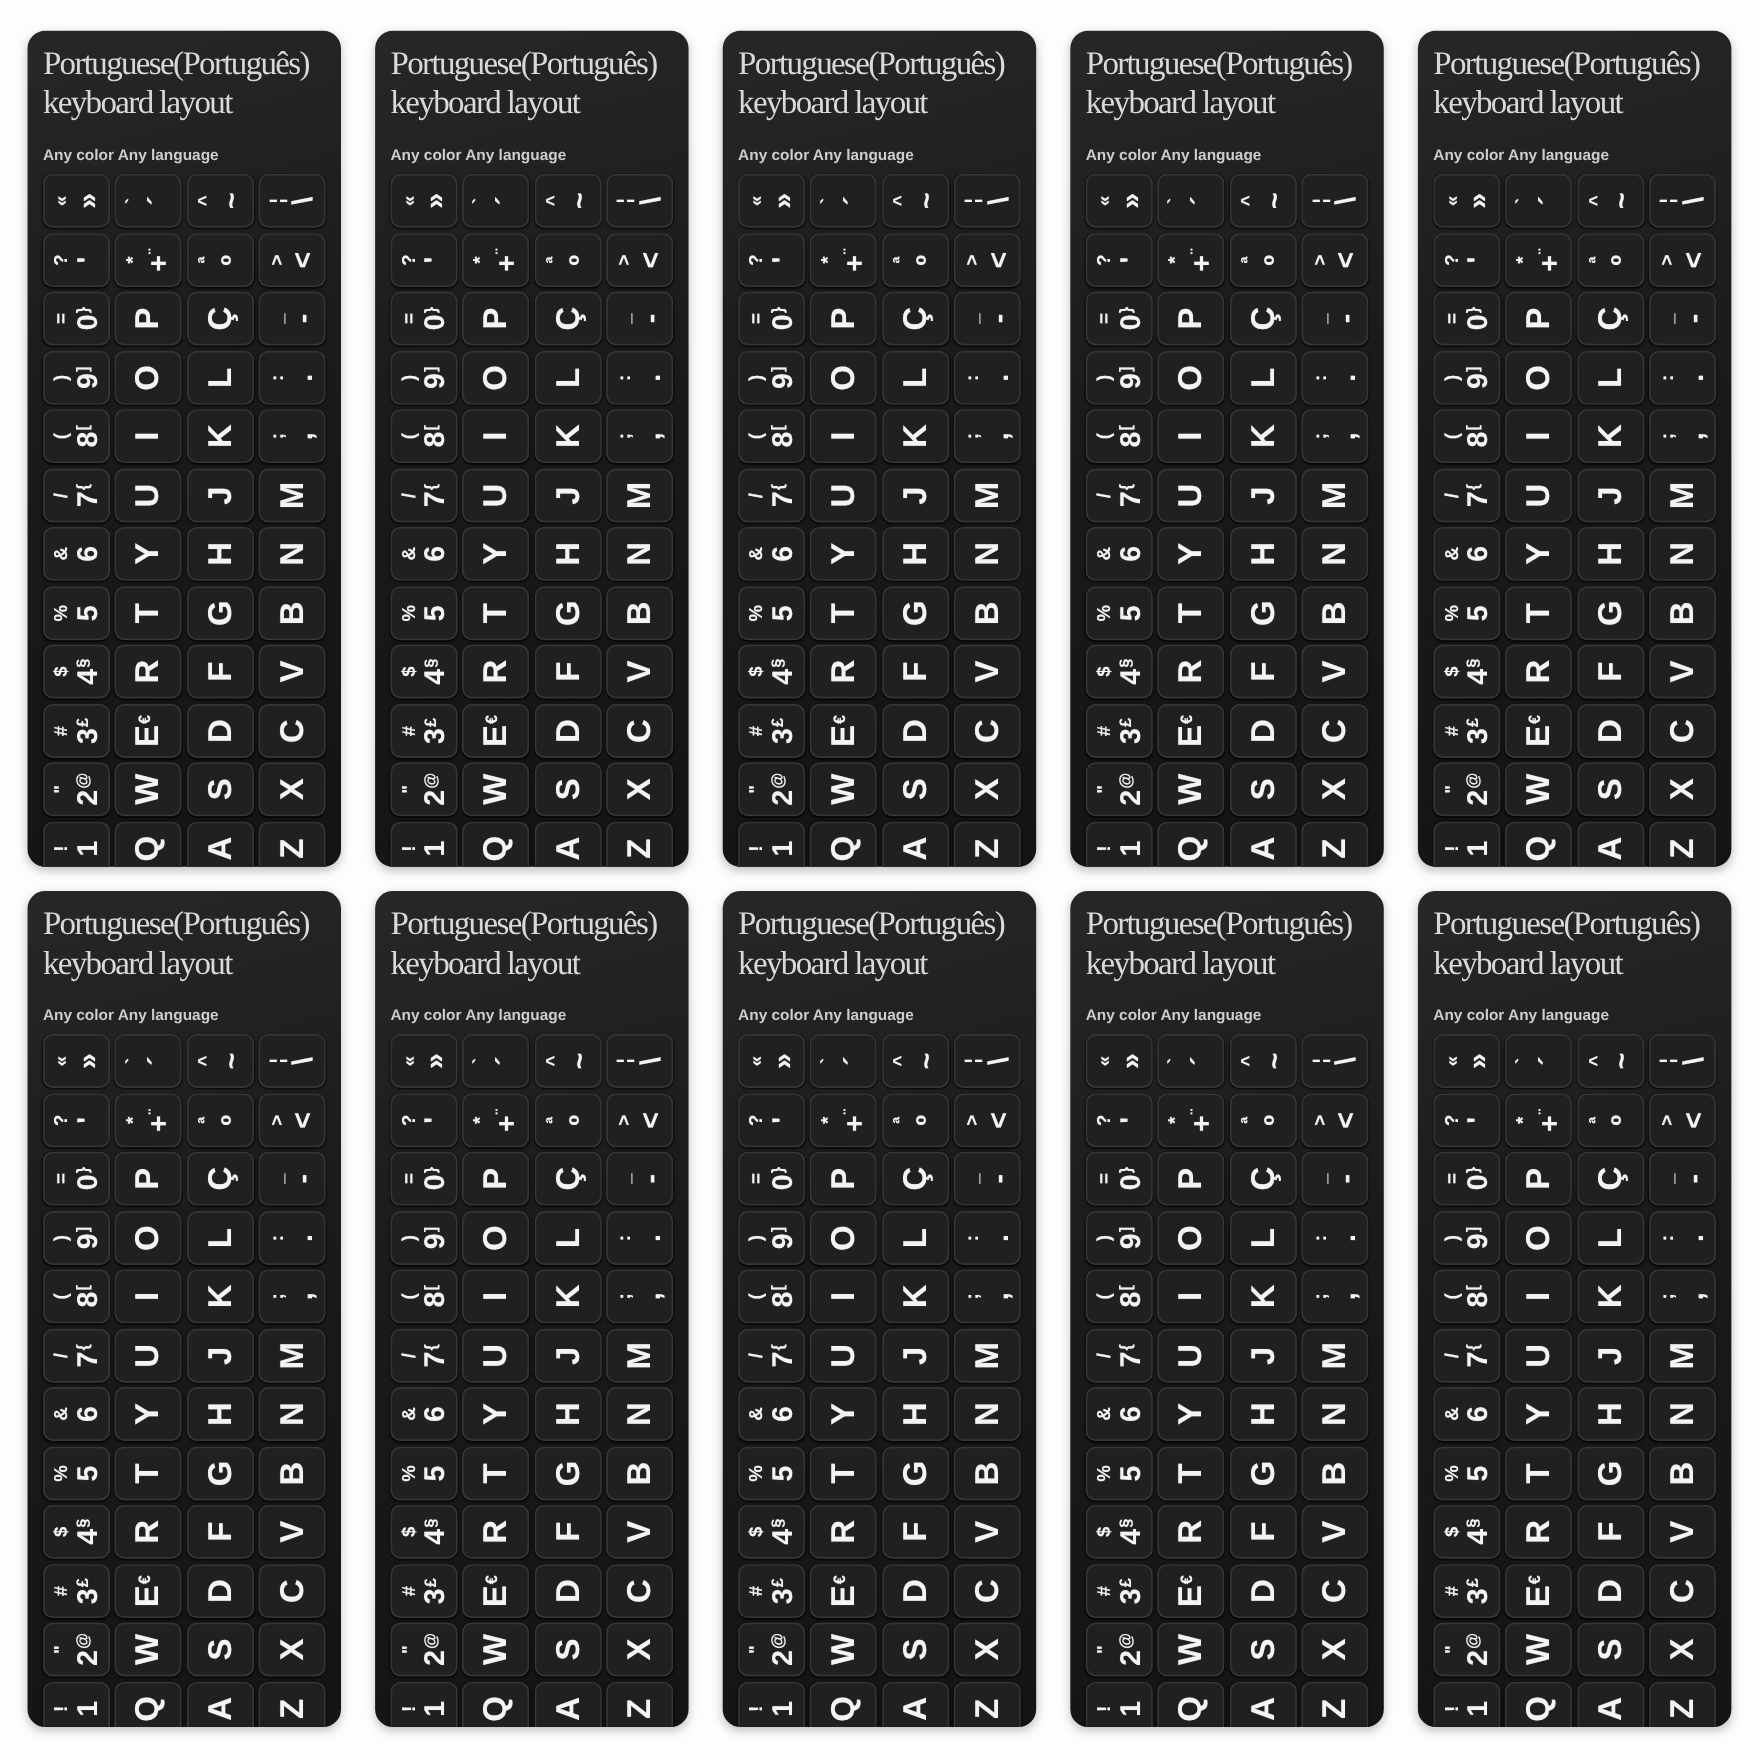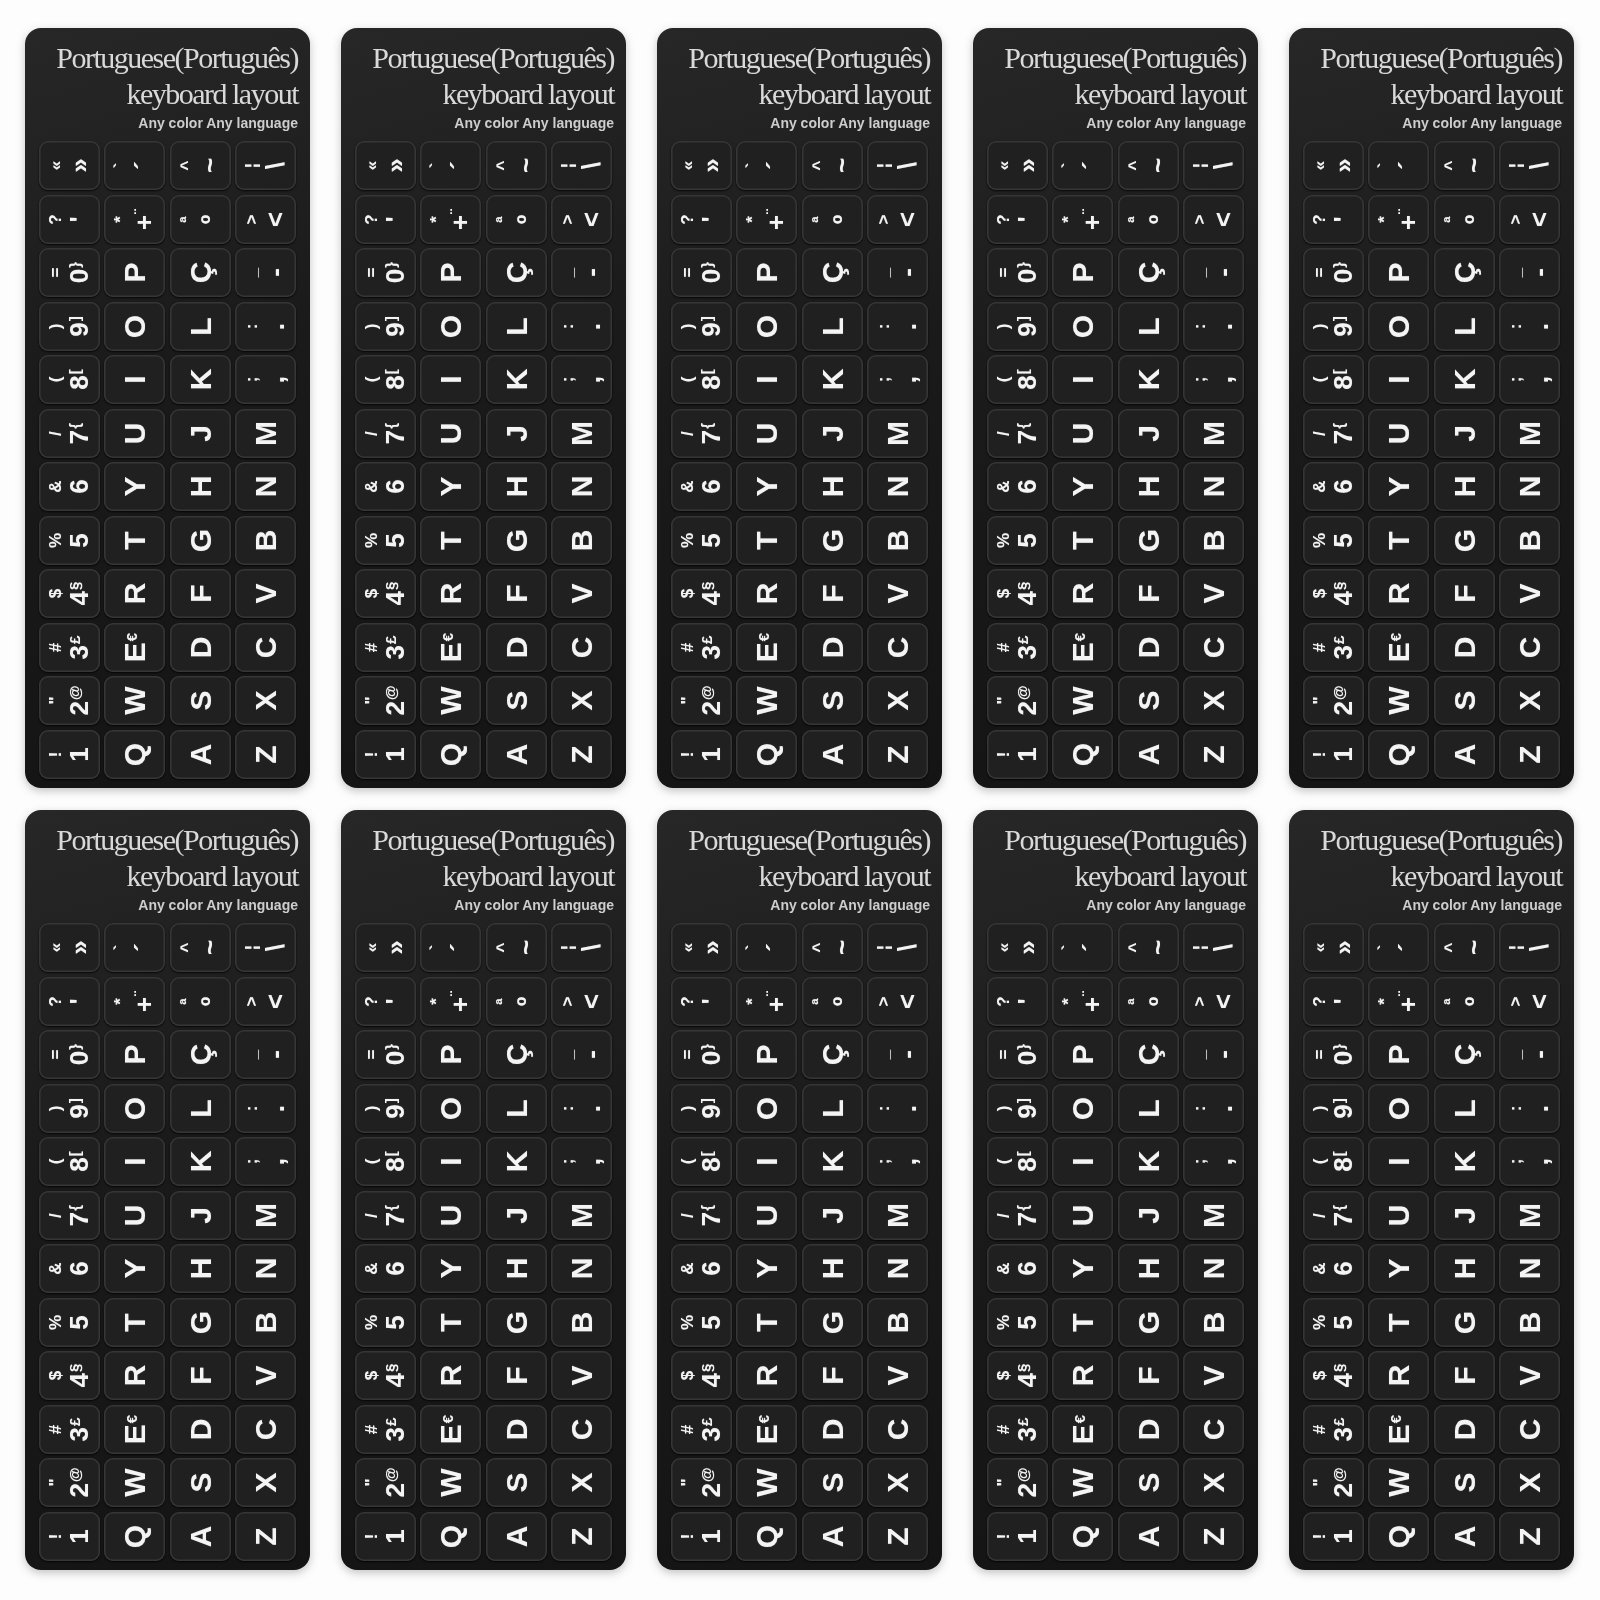--- a/index.html
+++ b/index.html
@@ -17,21 +17,21 @@
     margin:0;padding:0;
     width:1600px;height:1600px;
     background:var(--page-bg);
     overflow:hidden;
   }
   .board{
     position:absolute;left:25px;top:28px;
     display:grid;
     grid-template-columns:repeat(5,285px);
     grid-auto-rows:760px;
-    column-gap:31px;row-gap:22px;text-align:right;
+    column-gap:31px;row-gap:22px;
   }
   .sheet{
     box-sizing:border-box;
     background:linear-gradient(165deg,var(--sheet-bg-a) 0%,var(--sheet-bg-b) 45%,var(--sheet-bg-c) 100%);
     border-radius:16px;
     padding:12px 12px 8px 12px;
     box-shadow:0 3px 9px rgba(90,90,90,.35);
     overflow:hidden;
   }
   .hdr{padding-left:2px;}
@@ -41,21 +41,21 @@
     letter-spacing:-1.5px;
     font-weight:400;
     color:var(--title-text);
     white-space:nowrap;
   }
   .subtitle{
     font-family:"Liberation Sans",sans-serif;
     font-size:14px;line-height:16px;
     font-weight:700;
     color:var(--subtitle-text);
-    margin-top:3px;
+    margin-top:20px;
   }
   .keys{
     margin-top:8px;
     display:grid;
     grid-template-columns:repeat(4,1fr);
     grid-auto-rows:53.5px;
   }
   .cell{display:flex;align-items:center;justify-content:center;}
   .key{
     width:61px;height:49px;

